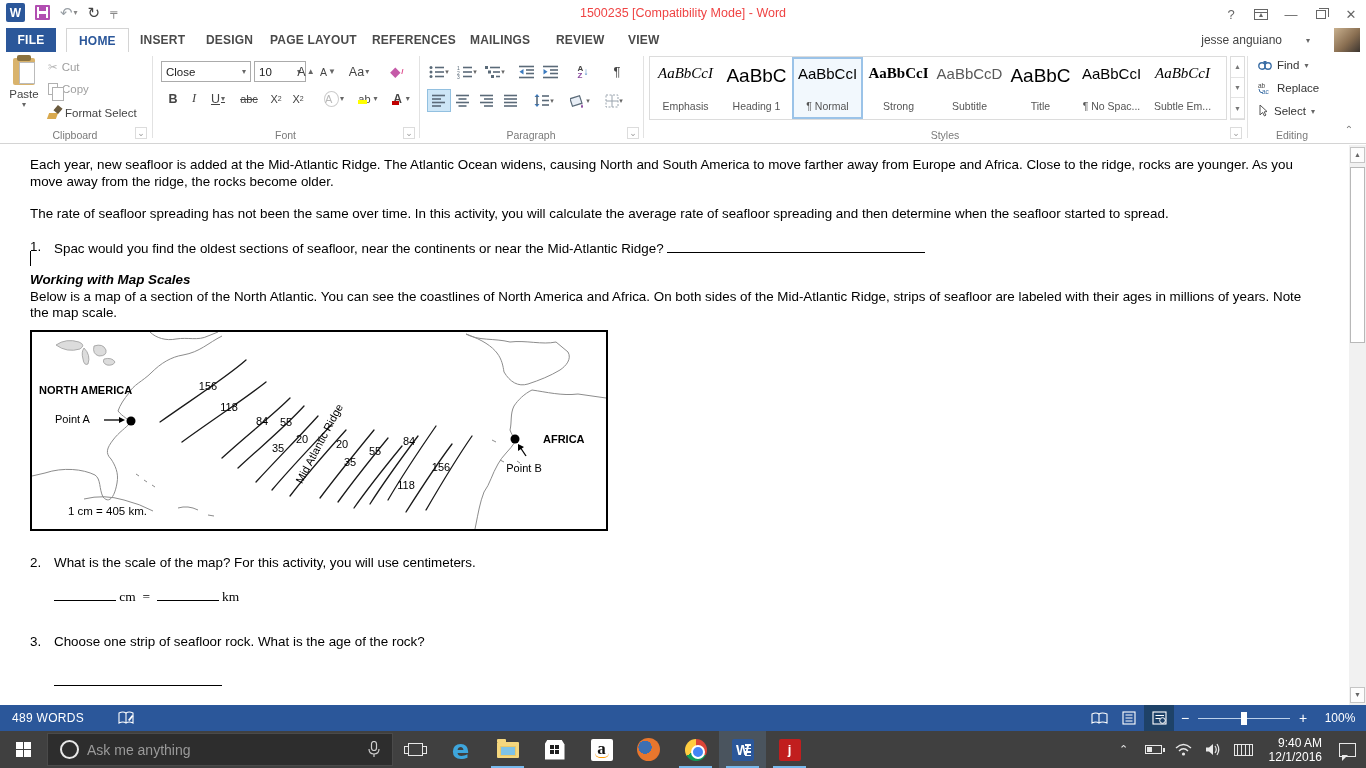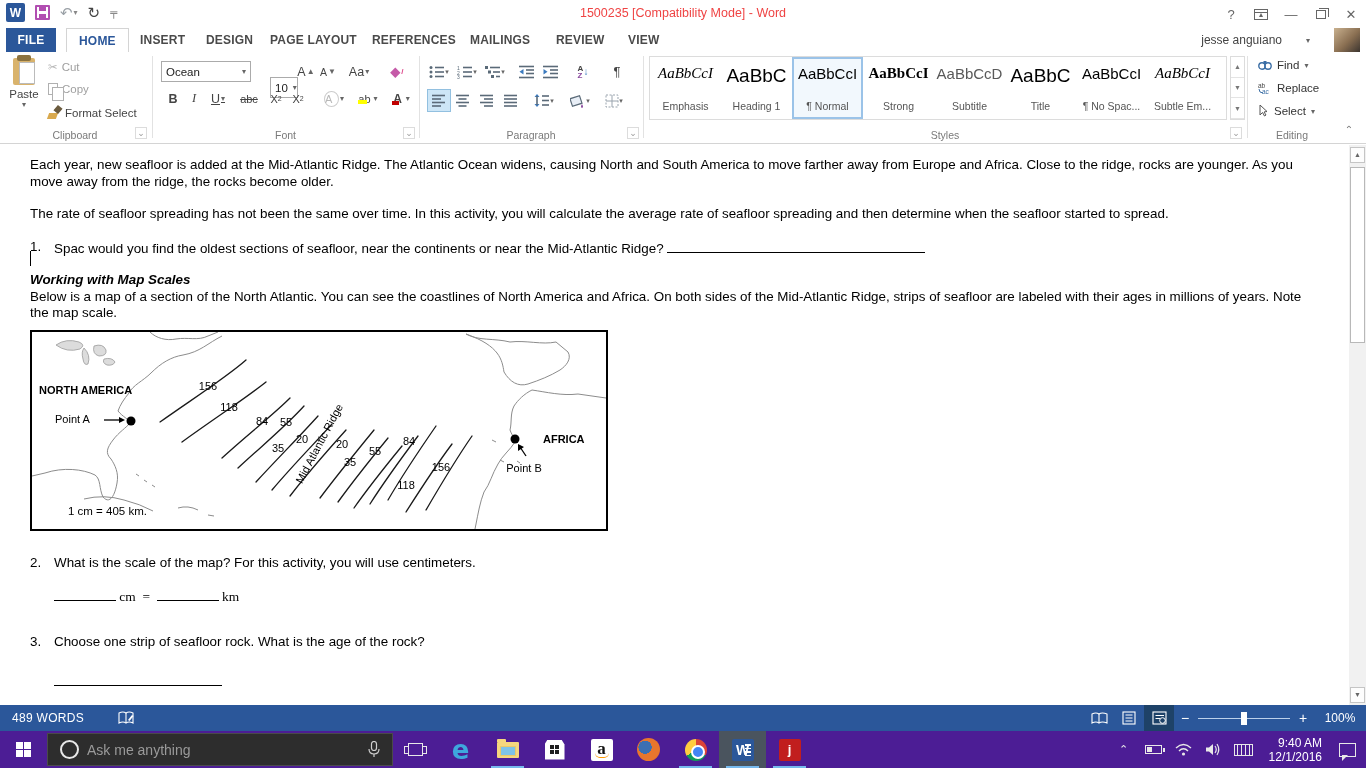--- a/index.html
+++ b/index.html
@@ -133,21 +133,21 @@
   #proofing { margin-left:34px; display:flex; }
   #status-right { margin-left:auto; display:flex; align-items:center; height:26px; }
   .view-btn { width:30px; height:26px; display:flex; align-items:center; justify-content:center; }
   .view-btn.active { background:#1e4268; }
   #zoom-out,#zoom-in { width:22px; text-align:center; font-size:14px; }
   #zoom-track { width:92px; height:1px; background:#bcd0ea; position:relative; margin:0 2px; }
   #zoom-thumb { position:absolute; left:50%; top:-6px; width:6px; height:13px; background:#fff; margin-left:-3px; }
   #zoom-pct { width:52px; text-align:center; }
 
   
-  #taskbar { position:absolute; left:0; top:731px; width:1366px; height:37px; background:#4c1d95;
+  #taskbar { position:absolute; left:0; top:731px; width:1366px; height:37px; background:#404040;
     display:flex; align-items:stretch; }
   #start-btn { width:47px; display:flex; align-items:center; justify-content:center; }
   .winflag { width:15px; height:15px; display:grid; grid-template-columns:7px 7px; grid-template-rows:7px 7px; gap:1px; }
   .winflag span { background:#fff; }
   #search-box { width:346px; background:#2d2d2d; border:1px solid #4a4a4a; display:flex; align-items:center;
     margin:2px 0; position:relative; }
   #cortana-ring { width:19px; height:19px; border:2.5px solid #e8e8e8; border-radius:50%; margin:0 8px 0 12px; }
   #search-input { flex:1; background:transparent; border:none; outline:none; color:#ccc; font-size:14px;
     font-family:"Liberation Sans", sans-serif; }
   #search-input::placeholder { color:#9a9a9a; }
@@ -260,24 +260,24 @@
       <span class="brush-ic"></span>
       <span>Format Select</span>
     </div>
     <div class="group-label">Clipboard</div>
     <div class="launcher">⌄</div>
   </div>
   <div class="gsep" style="left:152px;"></div>
 
   <div class="group" style="left:153px;width:265px;">
     <div class="combo" style="left:8px;top:9px;width:90px;">
-      <span>Ocean</span>
+      <span>Close</span>
         <span class="arrow">▾</span>
     </div>
-    <div class="combo" style="left:101px;top:25px;width:28px;margin-left:16px;">
+    <div class="combo" style="left:101px;top:9px;width:52px;">
       <span>10</span>
         <span class="arrow">▾</span>
     </div>
     <div class="fbtn" style="left:142px;top:9px;width:22px;">
         <span>A</span>
         <small>▲</small>
       </div>
     <div class="fbtn" style="left:164px;top:9px;width:22px;font-size:10.5px;">
         <span>A</span>
         <small>▼</small>

